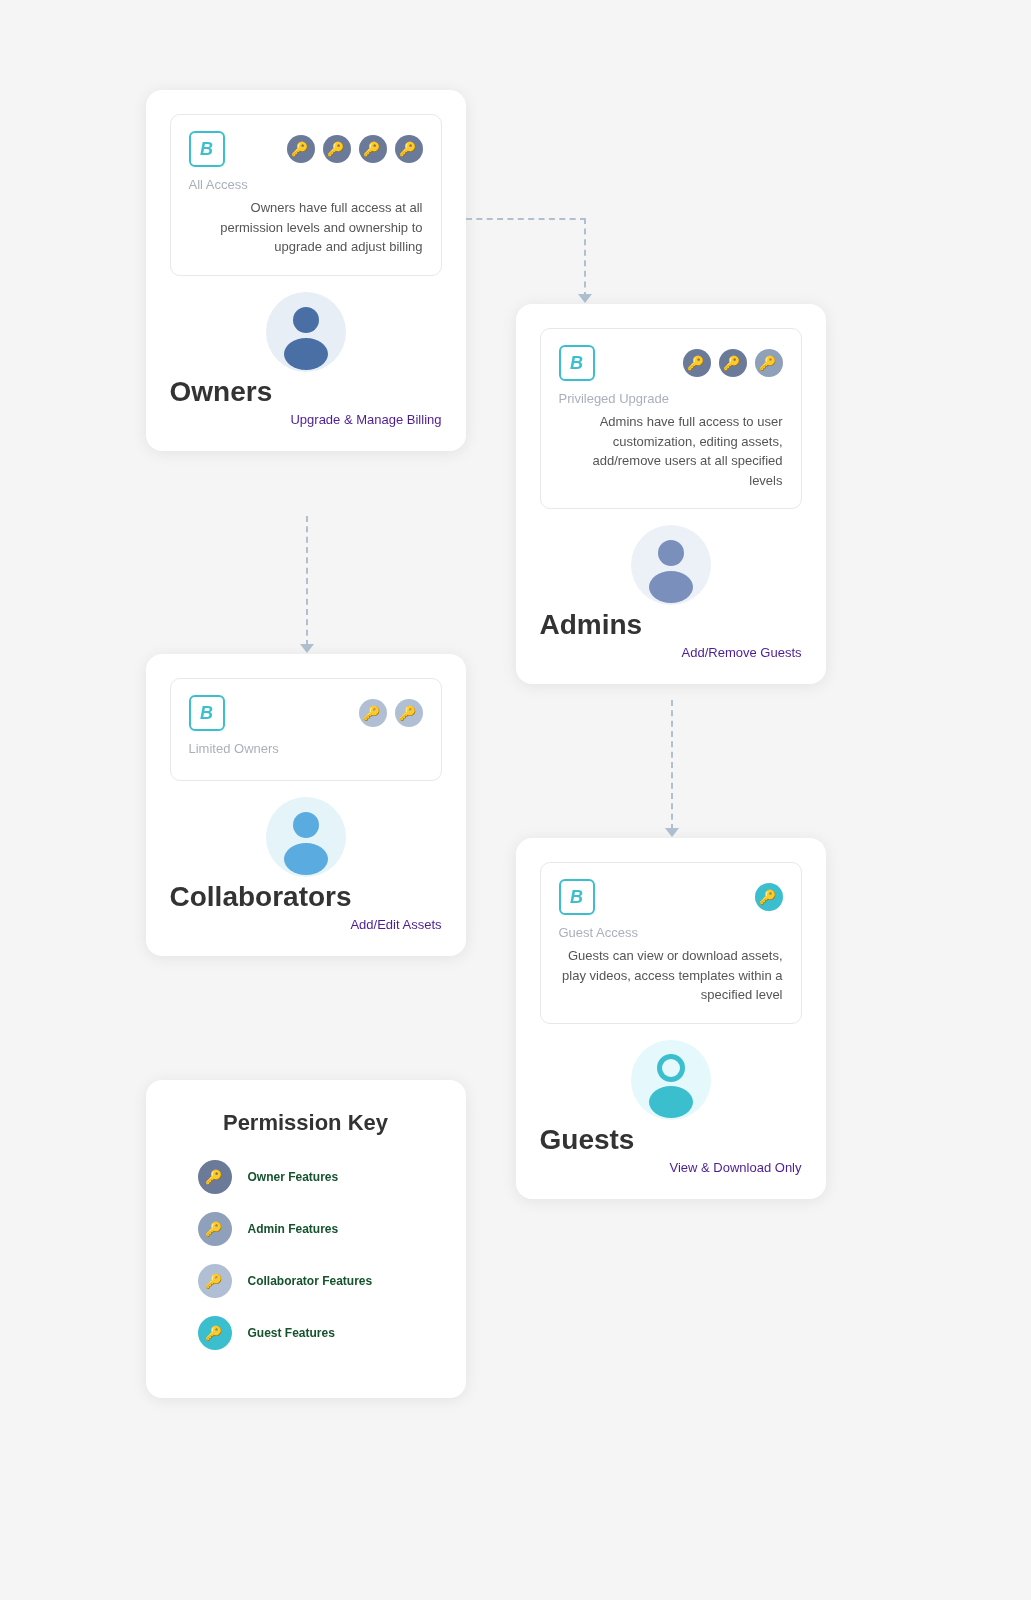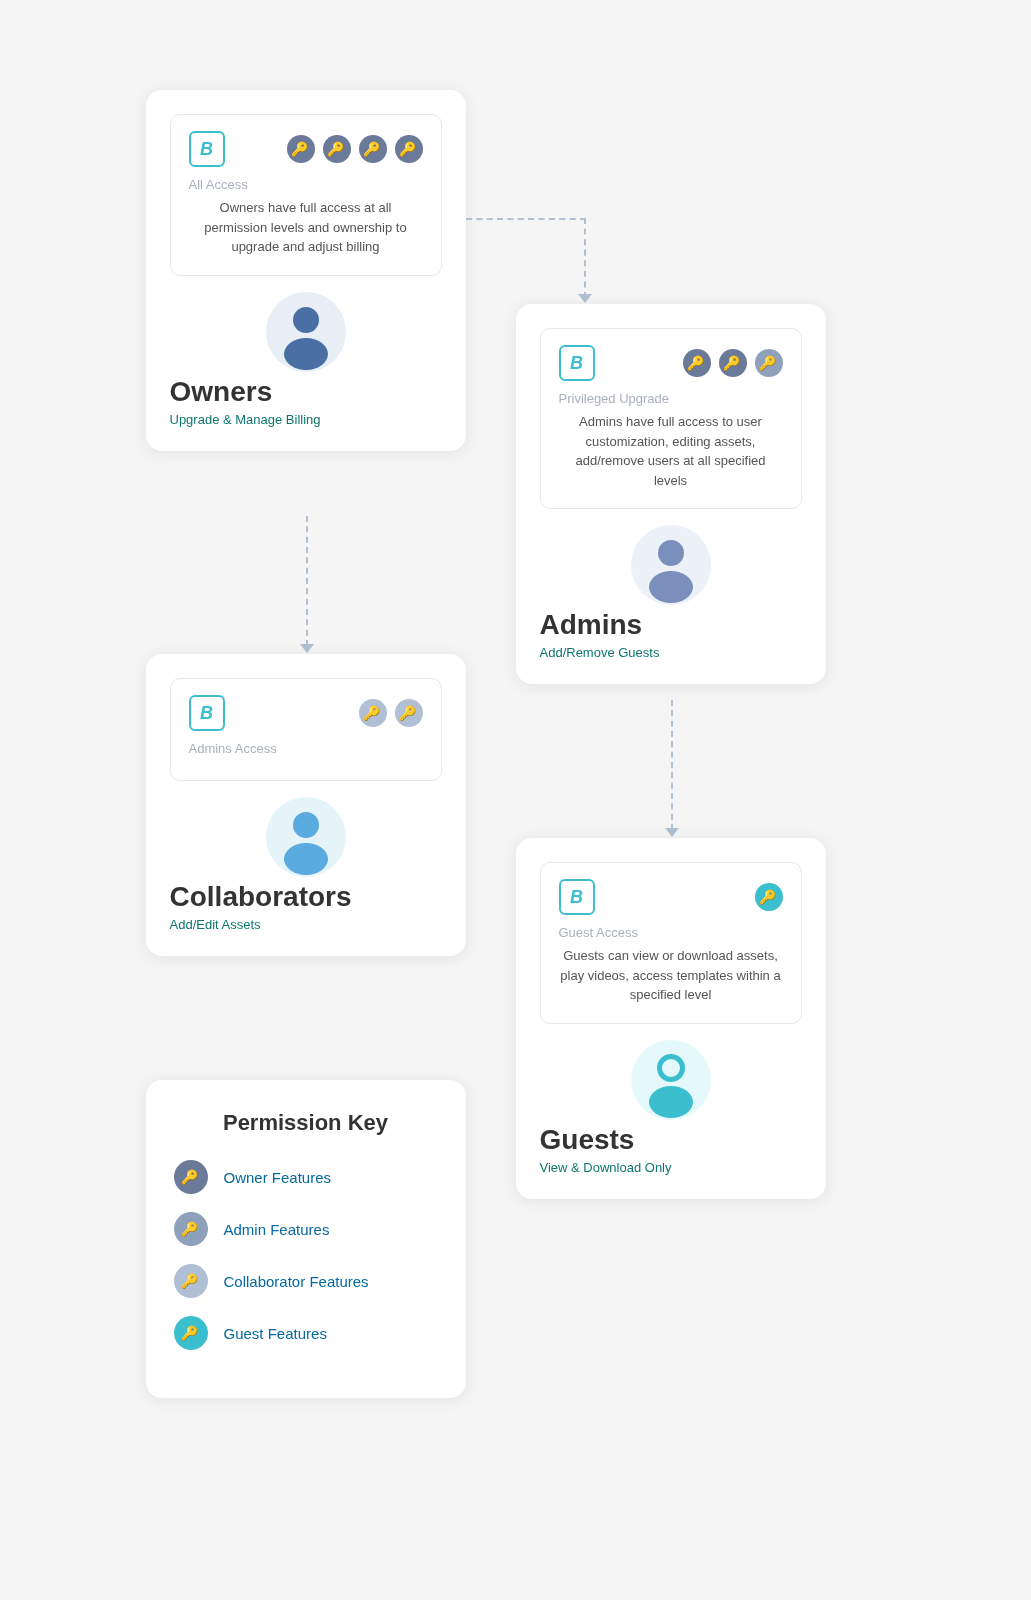--- a/index.html
+++ b/index.html
@@ -69,67 +69,67 @@
     }
     .access-label {
       font-size: 13px;
       color: #aab0bb;
       font-weight: 500;
       margin-bottom: 6px;
     }
     .access-desc {
       font-size: 13px;
       color: #555;
-      text-align: center;
+      text-align: right;
       line-height: 1.5;
     }
     .role-avatar {
       display: flex;
       justify-content: center;
       margin: 10px 0 4px 0;
     }
     .role-title {
       text-align: left;
       font-size: 28px;
       font-weight: 700;
       color: #333;
       margin-bottom: 4px;
     }
     .role-subtitle {
-      text-align: left;
+      text-align: right;
       font-size: 13px;
-      color: #0f766e;
+      color: #4c1d95;
       font-weight: 500;
     }
 
     
     .perm-key-card {
       background: #fff;
       border-radius: 16px;
       box-shadow: 0 2px 16px rgba(0,0,0,0.08);
-      padding: 30px 28px;
+      padding: 30px 52px;
       position: absolute;
     }
     .perm-key-title {
       font-size: 22px;
       font-weight: 700;
       color: #333;
       margin-bottom: 24px;
       text-align: center;
     }
     .perm-key-item {
       display: flex;
       align-items: center;
       gap: 16px;
       margin-bottom: 18px;
     }
     .perm-key-label {
-      font-size: 15px;
-      color: #0369a1;
-      font-weight: 400;
+      font-size: 12px;
+      color: #14532d;
+      font-weight: 700;
     }
 
     
     .person-svg {
       width: 80px;
       height: 80px;
     }
   </style>
 </head>
 <body>
@@ -195,21 +195,21 @@
 
   <div class="card" style="left:60px; top:594px; width:320px;">
     <div class="card-inner">
       <div class="card-header">
         <div class="brand-logo">B</div>
         <div class="key-icons">
           <div class="key-icon key-icon-light">🔑</div>
           <div class="key-icon key-icon-light">🔑</div>
         </div>
       </div>
-      <div class="access-label">Admins Access</div>
+      <div class="access-label">Limited Owners</div>
     </div>
     <div class="role-avatar">
       <svg class="person-svg" viewBox="0 0 80 80">
         <circle cx="40" cy="40" r="40" fill="#e5f4f8"></circle>
         <circle cx="40" cy="28" r="13" fill="#5aabe0"></circle>
         <ellipse cx="40" cy="62" rx="22" ry="16" fill="#5aabe0"></ellipse>
       </svg>
     </div>
     <div class="role-title">Collaborators</div>
     <div class="role-subtitle">Add/Edit Assets</div>

